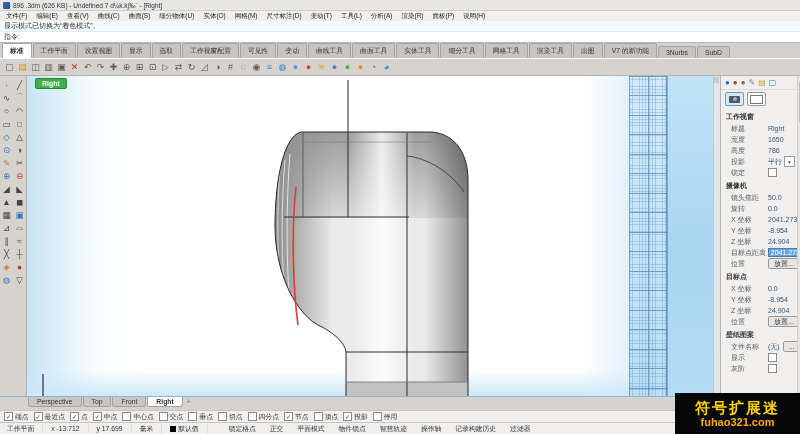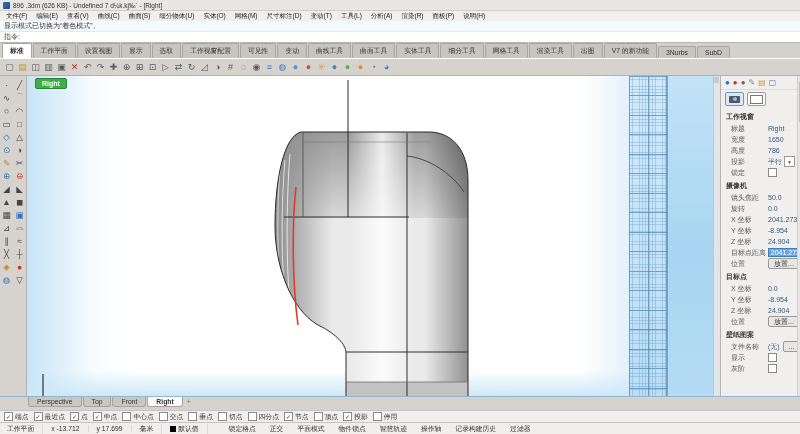--- a/index.html
+++ b/index.html
@@ -469,14 +469,18 @@
         <span class="st-toggle">正交</span>
         <span class="st-toggle">平面模式</span>
         <span class="st-toggle">物件锁点</span>
         <span class="st-toggle">智慧轨迹</span>
         <span class="st-toggle">操作轴</span>
         <span class="st-toggle">记录构建历史</span>
         <span class="st-toggle">过滤器</span>
       </span>
   </div>
 
+  <div class="watermark">
+    <div class="wm1">符号扩展迷</div>
+    <div class="wm2">fuhao321.com</div>
+  </div>
 
 </div>
 
 </body></html>

